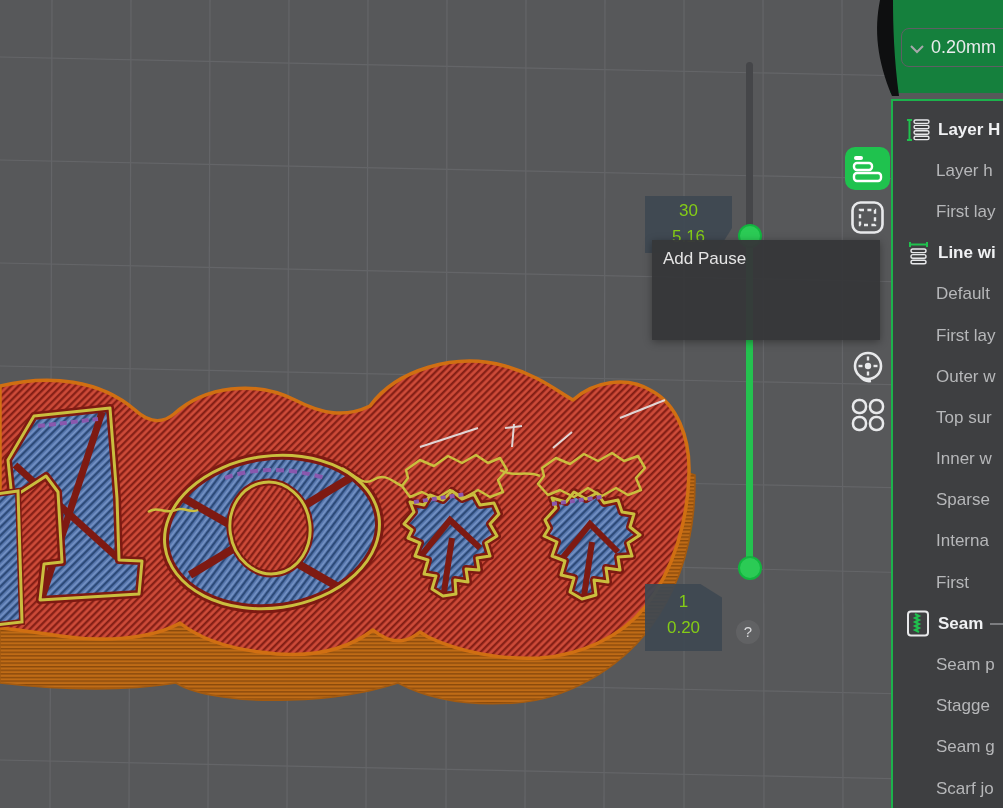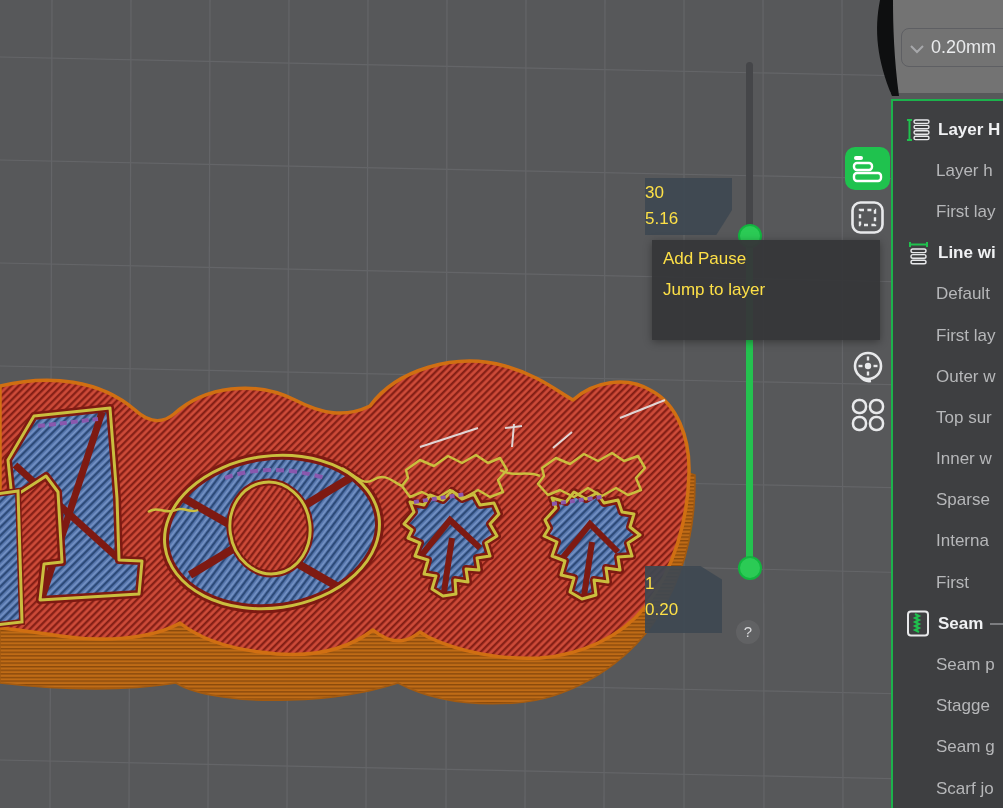--- a/index.html
+++ b/index.html
@@ -14,42 +14,42 @@
   #scene{position:absolute;left:0;top:0;}
 
   
   .track-top{position:absolute;left:746px;top:62px;width:7px;height:174px;background:#454649;border-radius:4px 4px 0 0;}
   .track-green{position:absolute;left:746px;top:236px;width:7px;height:332px;background:#24c24f;}
   .slider-handle{position:absolute;width:24px;height:24px;border-radius:50%;
     background:#2bcb55;border:2px solid #12b43f;box-sizing:border-box;}
   .handle-top{left:738px;top:224px;}
   .handle-bottom{left:738px;top:556px;}
 
-  .layer-tip{position:absolute;background:rgba(62,72,82,0.93);color:#fde047;
-    font-size:17px;line-height:26px;}
+  .layer-tip{position:absolute;background:rgba(62,72,82,0.93);color:#84cc16;
+    font-size:17px;line-height:26px;text-align:center;margin-top:18px;}
   .tip-top{left:645px;top:178px;width:87px;height:55px;padding-top:2px;
     clip-path:polygon(0 0,100% 0,100% 56%,82% 100%,0 100%);}
   .tip-bottom{left:645px;top:566px;width:77px;height:62px;padding-top:5px;
     clip-path:polygon(0 0,72% 0,100% 20%,100% 100%,0 100%);}
 
   .help-badge{position:absolute;left:736px;top:620px;width:24px;height:24px;border-radius:50%;
     background:rgba(110,111,114,0.45);color:#d9dadc;font-size:15px;line-height:24px;text-align:center;}
 
   
   .context-menu{position:absolute;left:652px;top:240px;width:228px;height:100px;
     background:rgba(54,55,57,0.96);box-shadow:0 2px 8px rgba(0,0,0,0.35);padding-top:3px;box-sizing:border-box;}
-  .context-menu .item{height:31px;line-height:31px;padding-left:11px;color:#fde047;font-size:17px;white-space:nowrap;}
+  .context-menu .item{height:31px;line-height:31px;padding-left:11px;color:#e5e5e5;font-size:17px;white-space:nowrap;}
 
   
   .tool-green{position:absolute;left:845px;top:147px;width:45px;height:43px;border-radius:10px;
     background:#1fc24e;display:flex;align-items:center;justify-content:center;}
   .tool-icon{position:absolute;display:flex;align-items:center;justify-content:center;}
 
   
-  .dropdown-panel{position:absolute;left:890px;top:0;width:113px;height:93px;background:#737373;overflow:hidden;}
+  .dropdown-panel{position:absolute;left:890px;top:0;width:113px;height:93px;background:#15803d;overflow:hidden;}
   .height-select{position:absolute;left:11px;top:28px;width:130px;height:39px;
     border:1.5px solid #5e5f63;border-radius:8px;box-sizing:border-box;
     display:flex;align-items:center;color:#eaebed;font-size:18px;}
   .height-select .chev{margin:2px 6px 0 7px;}
   .blob{position:absolute;left:868px;top:0;width:50px;height:96px;pointer-events:none;}
 
   
   .settings-panel{position:absolute;left:891px;top:99px;width:131px;height:709px;
     background:#3e3f41;border-top:2px solid #1cb24c;border-left:2px solid #1cb24c;
     box-sizing:border-box;overflow:hidden;}
@@ -192,21 +192,20 @@
 <div class="slider-handle handle-top"></div>
 <div class="slider-handle handle-bottom"></div>
 
 <div class="layer-tip tip-top">
   <div>30</div>
   <div>5.16</div>
 </div>
 
 <div class="context-menu">
   <div class="item">Add Pause</div>
-  <div class="item">Jump to layer</div>
 </div>
 
 <div class="layer-tip tip-bottom">
   <div>1</div>
   <div>0.20</div>
 </div>
 
 <div class="help-badge">?</div>
 
 <div class="tool-green">

